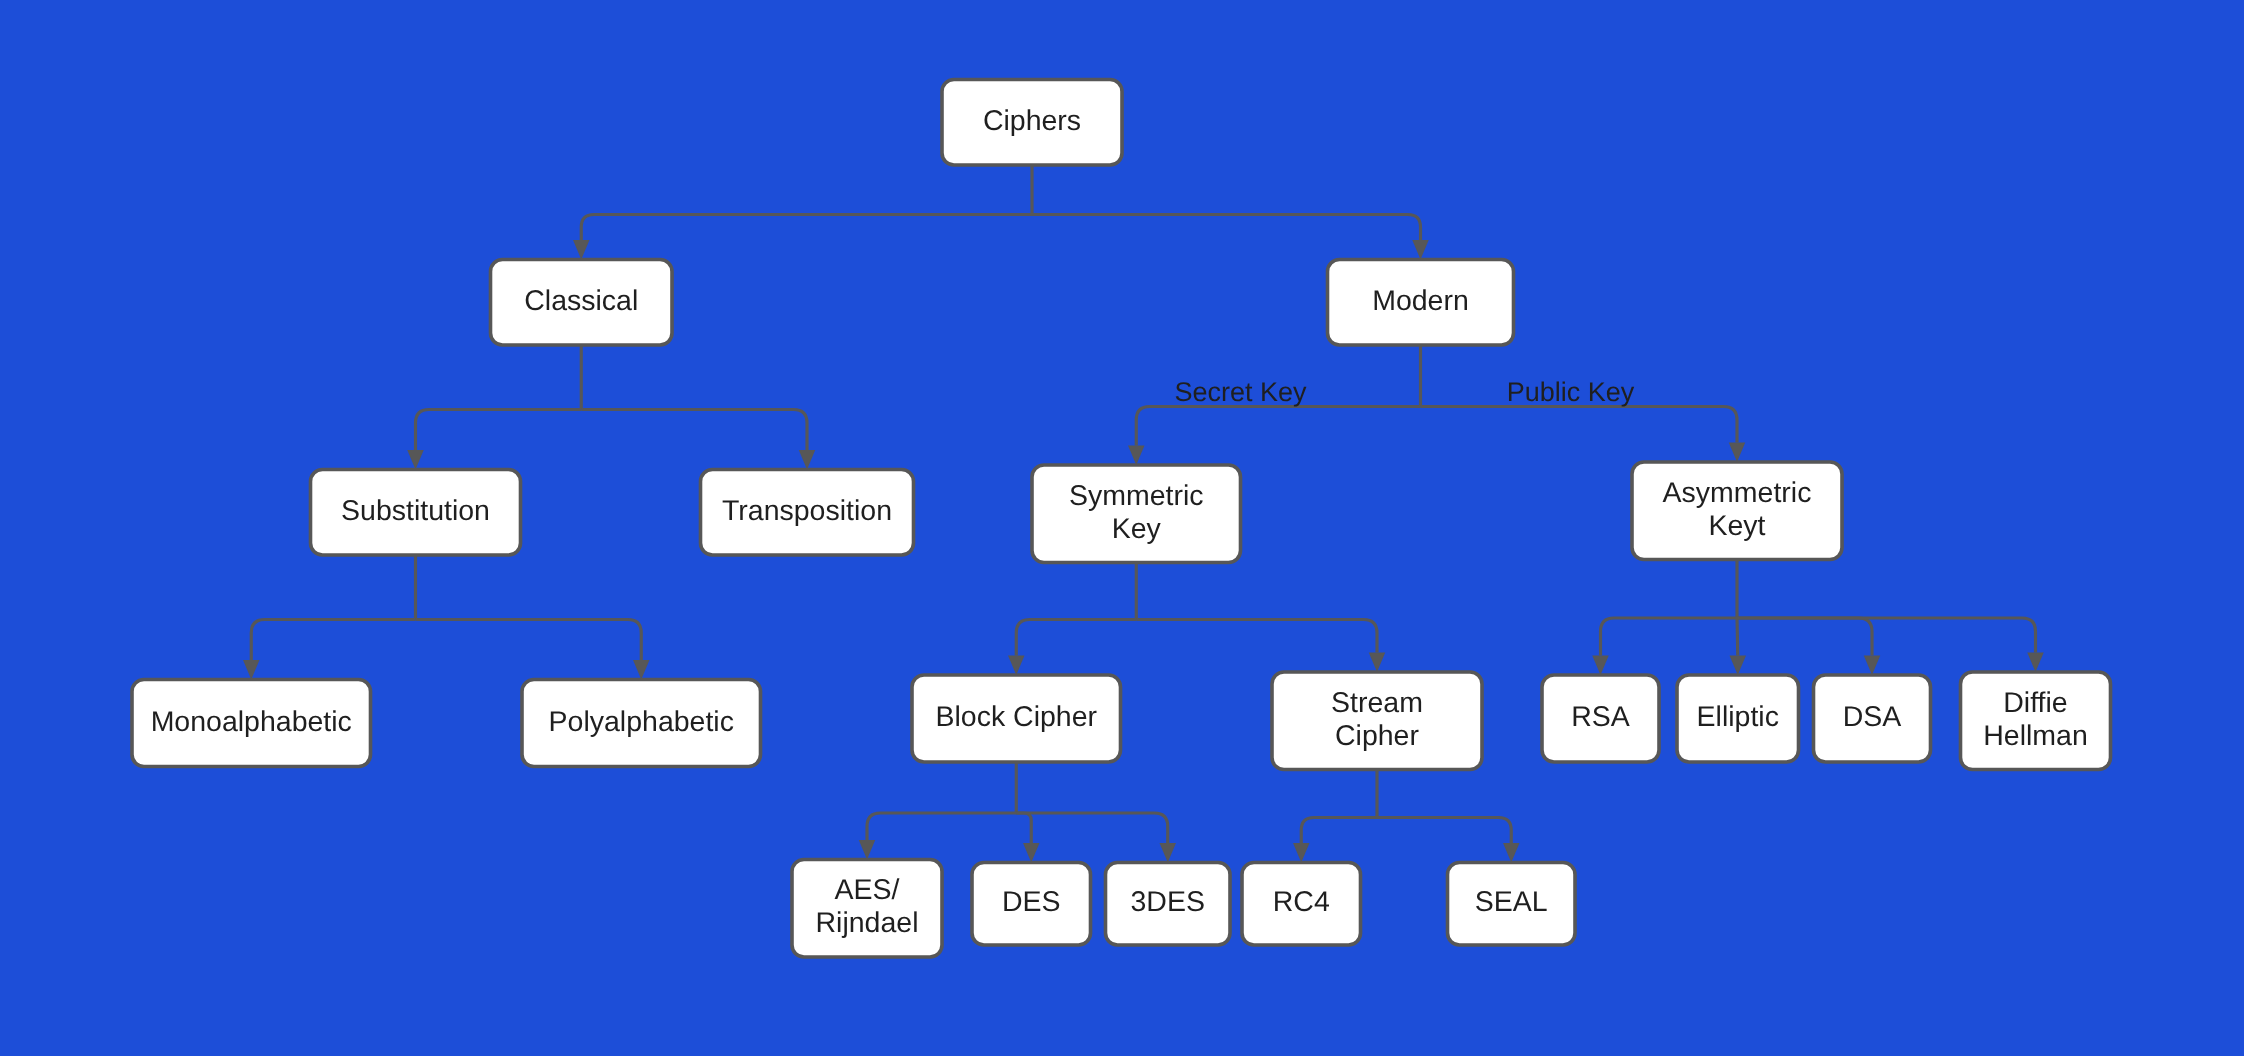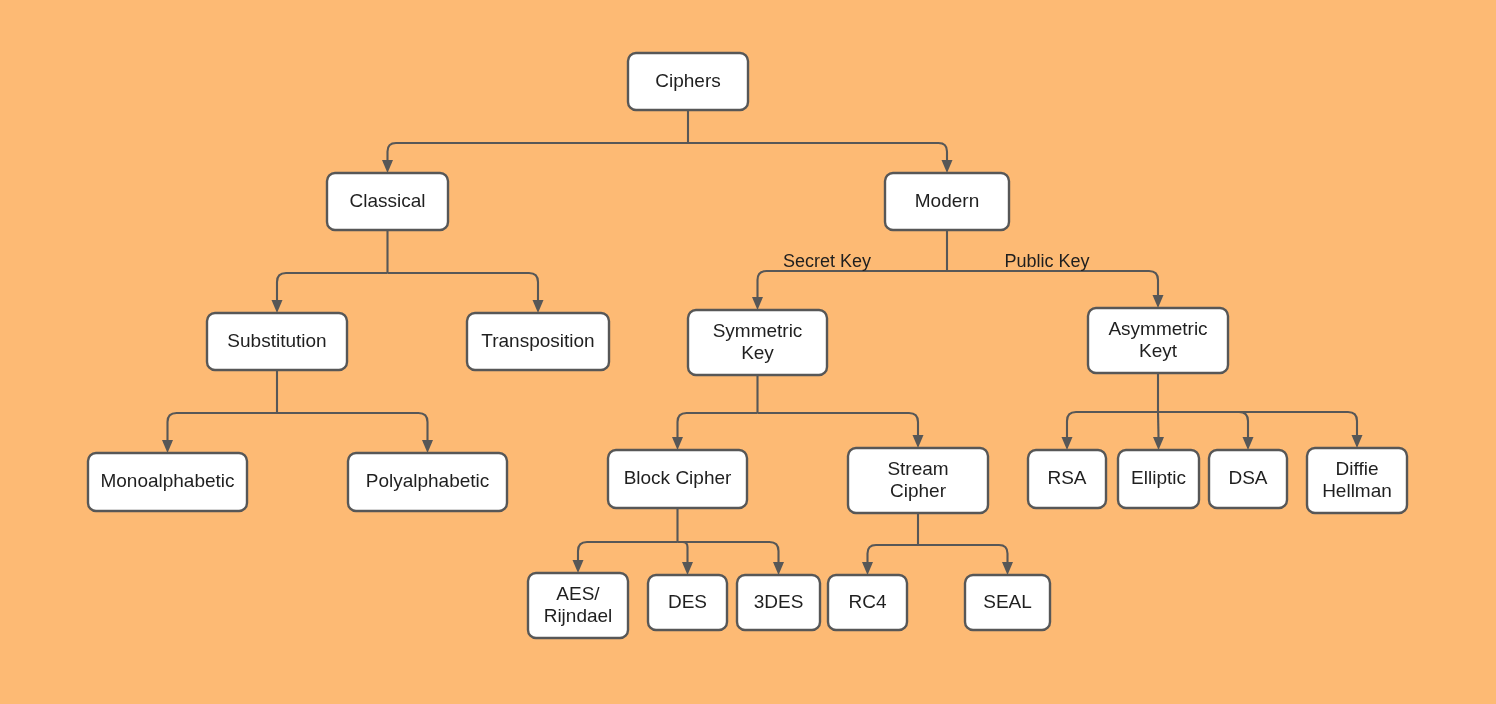--- a/index.html
+++ b/index.html
@@ -11,21 +11,21 @@
   body {
     width: 1496px;
     height: 704px;
     font-family: "Liberation Sans", sans-serif;
     overflow: hidden;
   }
   #diagram-root {
     position: relative;
     width: 1496px;
     height: 704px;
-    background: #fdba74;
+    background: #1d4ed8;
   }
   svg.diagram-canvas {
     position: absolute;
     top: 0;
     left: 0;
     width: 1496px;
     height: 704px;
     display: block;
   }
   .node-box {

